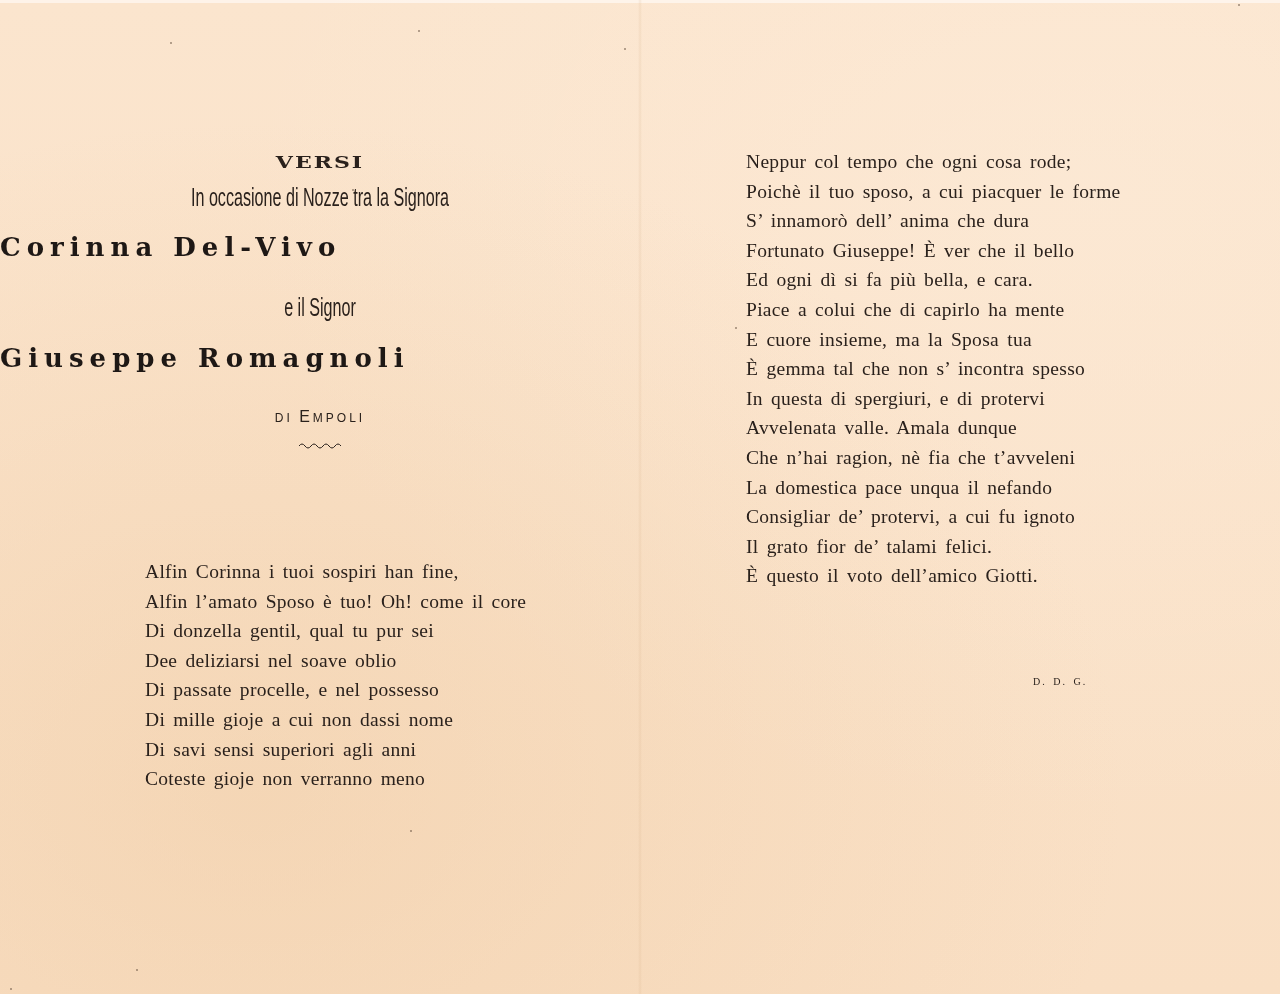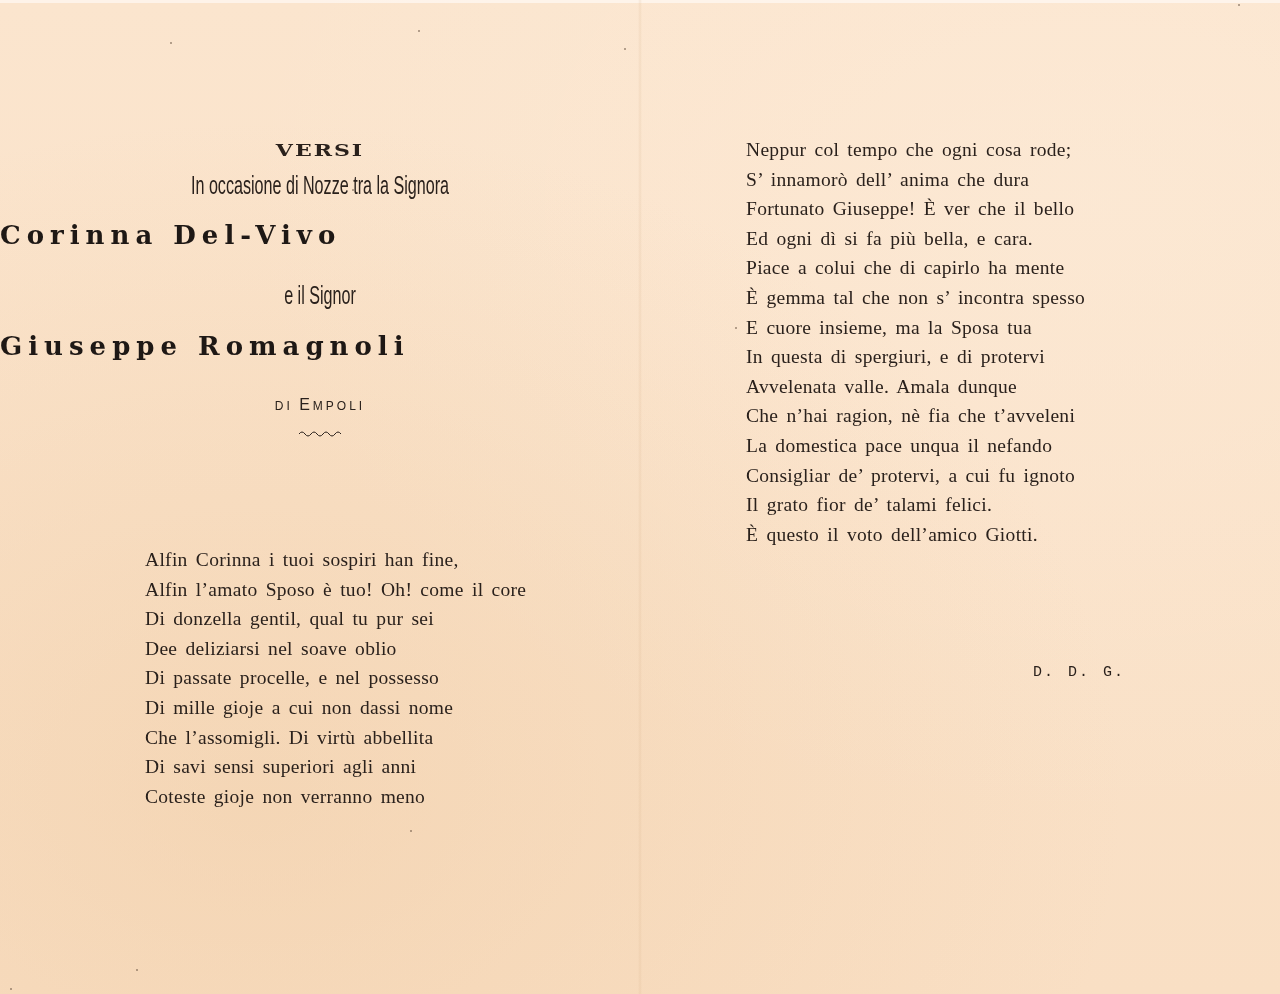--- a/index.html
+++ b/index.html
@@ -18,21 +18,21 @@
         linear-gradient(180deg, #fbe5ce 0%, #f9dfc4 100%);
     }
     .fold {
       position: absolute; left: 638px; top: 0; width: 4px; height: 994px;
       background: linear-gradient(90deg, rgba(0,0,0,0), rgba(210,170,130,0.18), rgba(0,0,0,0));
     }
     .top-edge {
       position: absolute; left: 0; top: 0; width: 1280px; height: 3px;
       background: rgba(255,250,245,0.7);
     }
-    .page { position: absolute; top: 0; height: 718px; }
+    .page { position: absolute; top: 12px; height: 718px; }
     .page-left { left: 0; width: 640px; }
     .page-right { left: 640px; width: 640px; }
 
     .title {
       position: absolute; left: 0; width: 640px; top: 137px;
       text-align: center;
       font-family: "DejaVu Serif", serif;
       font-weight: bold; font-size: 22px; letter-spacing: 2px;
       transform: scaleY(0.75);
     }
@@ -77,22 +77,22 @@
       letter-spacing: 0.3px;
       word-spacing: 3px;
       color: #2a211c;
       white-space: nowrap;
     }
     .verses-left { left: 145px; top: 545px; }
     .page-right .verses { left: 106px; top: 135px; }
     .verse { display: block; }
     .signature {
       position: absolute; left: 393px; top: 664px;
-      font-family: Liberation Mono, monospace;
-      font-size: 15px; letter-spacing: 2px; word-spacing: 2px;
+      font-family: Liberation Serif, serif;
+      font-size: 10px; letter-spacing: 2px; word-spacing: 2px;
     }
     .speck { position: absolute; width: 2px; height: 2px; border-radius: 1px; background: rgba(90,70,55,0.6); }
   </style>
 </head>
 <body>
 
 <div class="spread">
   <div class="top-edge"></div>
   <div class="fold"></div>
 
@@ -110,35 +110,35 @@
       <path d="M1 6 Q4 2 7 6 T13 6 T19 6 T25 6 T31 6 T37 6 T43 6" fill="none" stroke="#2a211c" stroke-width="1"></path>
     </svg>
 
     <div class="verses verses-left">
       <span class="verse">Alfin Corinna i tuoi sospiri han fine,</span>
       <span class="verse">Alfin l’amato Sposo è tuo! Oh! come il core</span>
       <span class="verse">Di donzella gentil, qual tu pur sei</span>
       <span class="verse">Dee deliziarsi nel soave oblio</span>
       <span class="verse">Di passate procelle, e nel possesso</span>
       <span class="verse">Di mille gioje a cui non dassi nome</span>
-      <span class="verse">Che l’assomigli. Di virtù abbellita</span>
       <span class="verse">Di savi sensi superiori agli anni</span>
       <span class="verse">Coteste gioje non verranno meno</span>
     </div>
   </div>
 
   <div class="page page-right">
     <div class="verses">
       <span class="verse">Neppur col tempo che ogni cosa rode;</span>
+      <span class="verse">Poichè il tuo sposo, a cui piacquer le forme</span>
       <span class="verse">S’ innamorò dell’ anima che dura</span>
       <span class="verse">Fortunato Giuseppe! È ver che il bello</span>
       <span class="verse">Ed ogni dì si fa più bella, e cara.</span>
       <span class="verse">Piace a colui che di capirlo ha mente</span>
+      <span class="verse">E cuore insieme, ma la Sposa tua</span>
       <span class="verse">È gemma tal che non s’ incontra spesso</span>
-      <span class="verse">E cuore insieme, ma la Sposa tua</span>
       <span class="verse">In questa di spergiuri, e di protervi</span>
       <span class="verse">Avvelenata valle. Amala dunque</span>
       <span class="verse">Che n’hai ragion, nè fia che t’avveleni</span>
       <span class="verse">La domestica pace unqua il nefando</span>
       <span class="verse">Consigliar de’ protervi, a cui fu ignoto</span>
       <span class="verse">Il grato fior de’ talami felici.</span>
       <span class="verse">È questo il voto dell’amico Giotti.</span>
     </div>
     <div class="signature">D. D. G.</div>
   </div>

